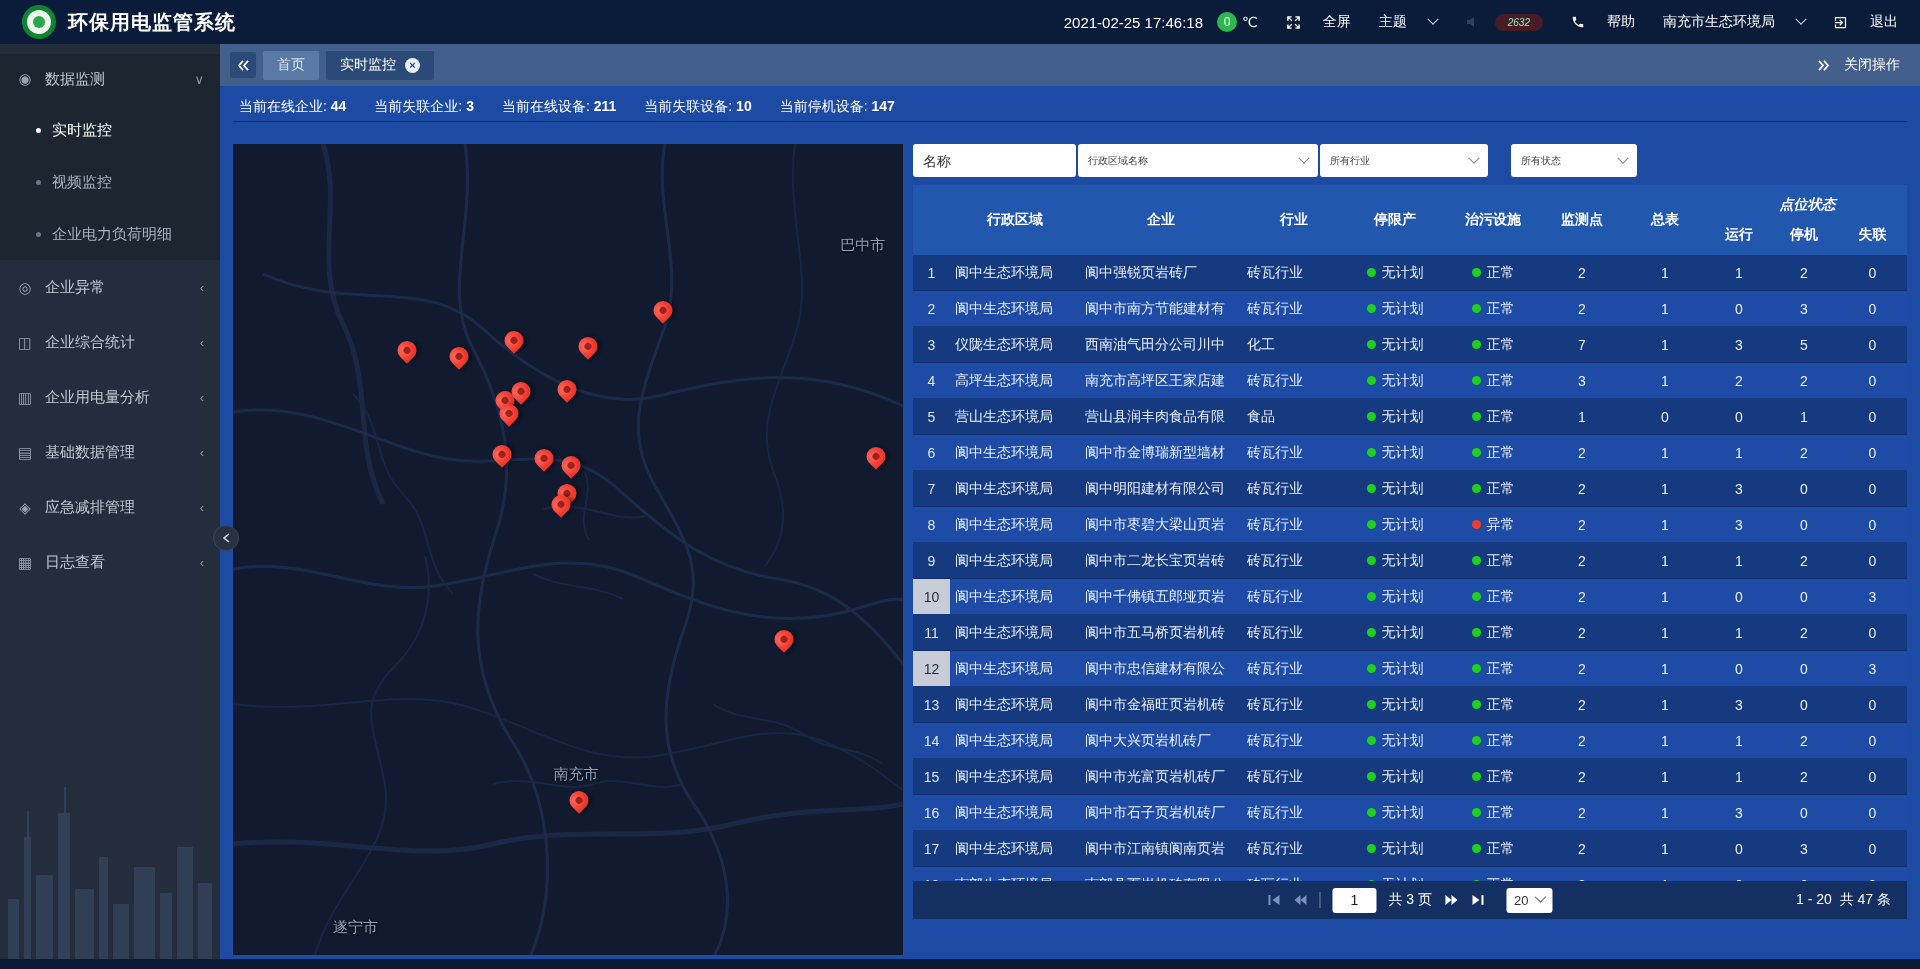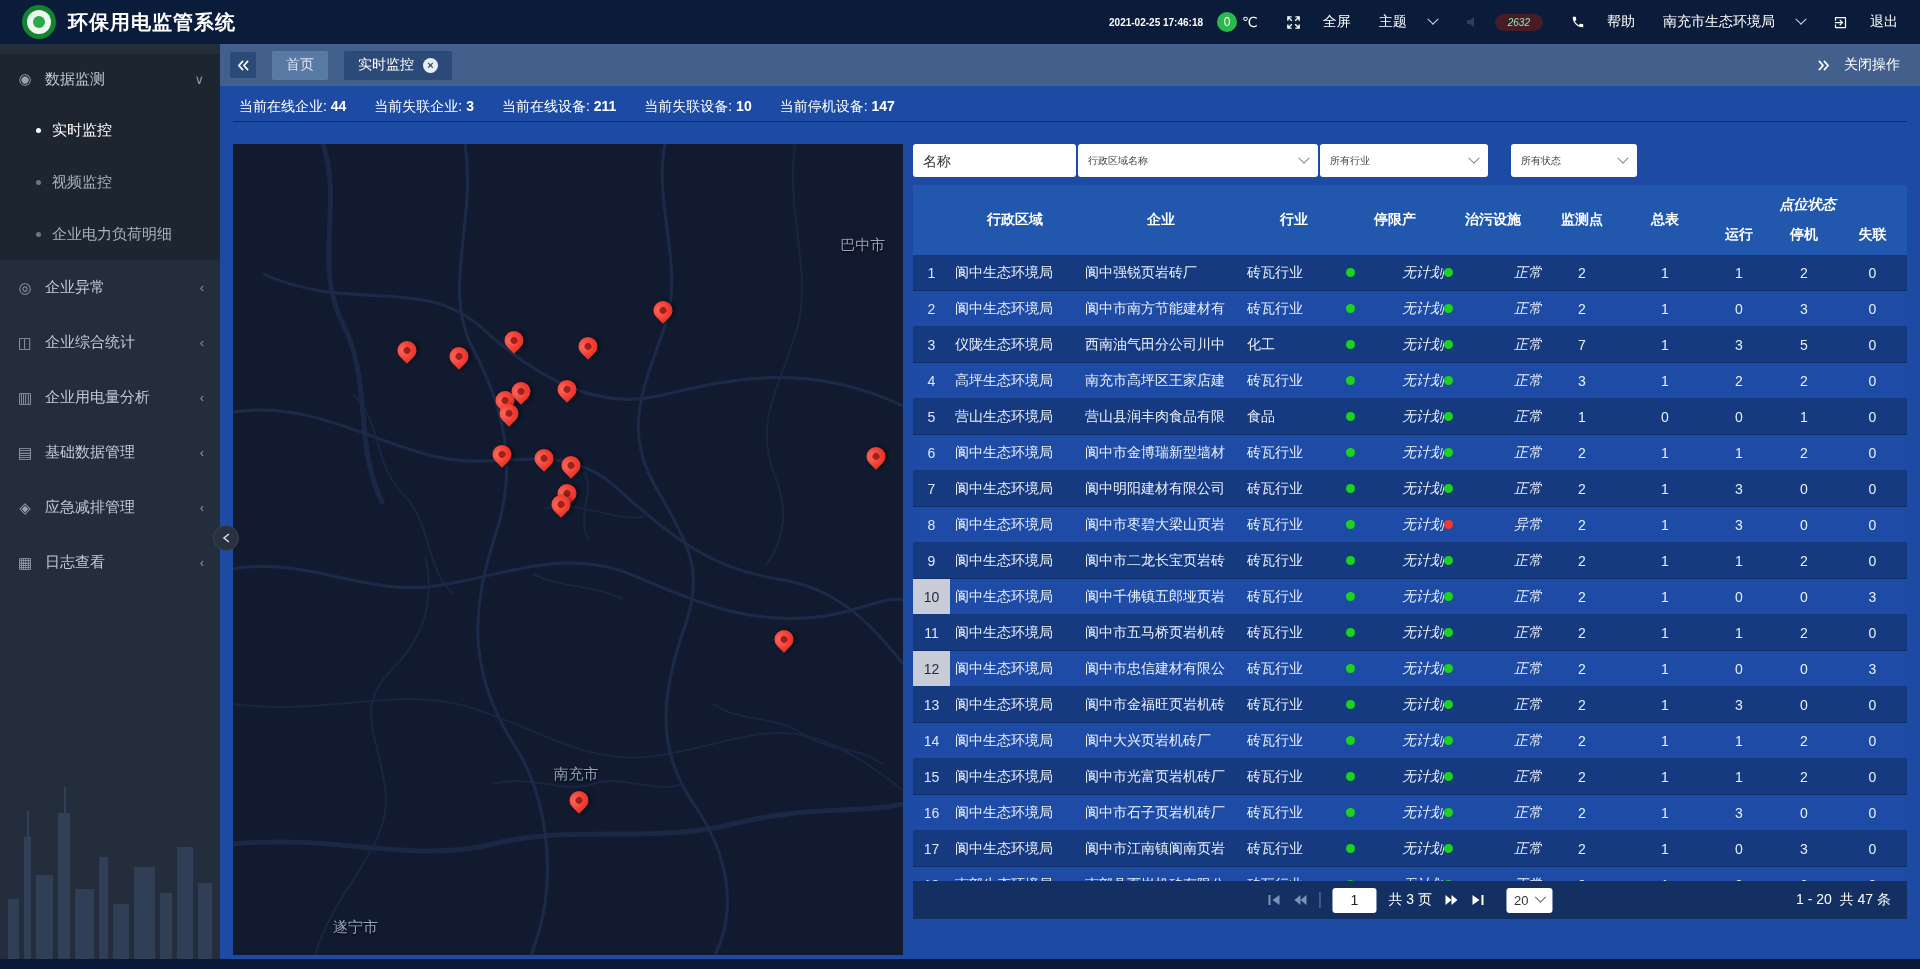--- a/index.html
+++ b/index.html
@@ -8,21 +8,21 @@
   .app{width:1920px;height:969px;display:flex;flex-direction:column;position:relative;}
 
   
   .topbar{height:44px;background:#0b1c3a;display:flex;align-items:center;padding:0 22px;flex:none;color:#fff;}
   .brand{display:flex;align-items:center;gap:12px;}
   .logo{width:34px;height:34px;border-radius:50%;background:#11842f;position:relative;flex:none;}
   .logo::before{content:"";position:absolute;inset:5px;border-radius:50%;background:#eef5ee;}
   .logo::after{content:"";position:absolute;inset:11px;border-radius:50%;background:#2aa84c;}
   .app-title{font-size:20px;font-weight:bold;letter-spacing:1px;}
   .top-right{margin-left:auto;display:flex;align-items:center;gap:28px;font-size:14px;}
-  .datetime{font-size:10px;font-weight:bold;}
+  .datetime{font-size:15px;}
   .temp-wrap{display:flex;align-items:center;gap:5px;margin-left:-14px;}
   .temp-badge{width:20px;height:20px;border-radius:50%;background:#2db84d;color:#fff;font-size:12px;display:flex;align-items:center;justify-content:center;}
   .top-item{display:flex;align-items:center;gap:22px;cursor:pointer;white-space:nowrap;}
   .caret{width:8px;height:8px;border-right:1.6px solid #cfd6e2;border-bottom:1.6px solid #cfd6e2;transform:rotate(45deg) translate(-2px,-2px);display:inline-block;}
   .caret.dark{border-color:#666;}
   .alarm-badge{background:#471c26;color:#86efac;border-radius:11px;padding:3px 13px;font-size:10px;margin-left:-14px;cursor:pointer;font-style:italic;}
 
   
   .body-row{flex:1;display:flex;min-height:0;}
   .sidebar{width:220px;flex:none;background:#242d3b;position:relative;overflow:hidden;padding-top:10px;}
@@ -38,21 +38,21 @@
   .skyline{position:absolute;left:0;right:0;bottom:0;height:210px;display:flex;align-items:flex-end;gap:5px;padding:0 8px;pointer-events:none;}
   .skyline div{background:#3c4f6e;opacity:.55;}
   .skyline .antenna{position:relative;}
   .skyline .antenna::after{content:"";position:absolute;left:50%;top:-26px;width:2px;height:26px;background:#3c4f6e;}
 
   .main{flex:1;display:flex;flex-direction:column;min-width:0;}
 
   
   .tabbar{height:42px;background:#43608c;display:flex;align-items:center;padding:0 10px;flex:none;color:#fff;}
   .tabbar-btn{width:26px;height:26px;background:#2c4a77;display:flex;align-items:center;justify-content:center;cursor:pointer;flex:none;border-radius:2px;}
-  .tab{height:29px;display:flex;align-items:center;padding:0 14px;margin-left:16px;font-size:14px;color:#dbe3ee;background:#587aa5;cursor:pointer;border-radius:2px;}
+  .tab{height:29px;display:flex;align-items:center;padding:0 14px;margin-left:7px;font-size:14px;color:#dbe3ee;background:#587aa5;cursor:pointer;border-radius:2px;}
   .tab.active{background:#2c4a77;color:#fff;}
   .tab-close{margin-left:9px;width:15px;height:15px;border-radius:50%;background:#e9eef5;color:#2c4a77;font-size:11px;line-height:15px;text-align:center;font-weight:bold;cursor:pointer;}
   .tab-right{margin-left:auto;display:flex;align-items:center;gap:14px;font-size:14px;padding-right:10px;}
 
   
   .content{flex:1;background:#1d4ba4;padding:6px 13px 4px;display:flex;flex-direction:column;min-height:0;}
   .stats-bar{height:30px;display:flex;align-items:center;gap:28px;color:#fff;font-size:14px;border-bottom:1px solid rgba(9,28,70,.55);flex:none;padding:0 6px;}
   .stat-item{white-space:nowrap;}
   .st-v{font-weight:bold;}
   .main-row{flex:1;display:flex;gap:10px;margin-top:22px;min-height:0;position:relative;}
@@ -85,21 +85,21 @@
   .sub{grid-row:2;display:flex;align-items:center;justify-content:center;}
   .s1{grid-column:9}.s2{grid-column:10}.s3{grid-column:11}
   .tbody{height:626px;overflow:hidden;}
   .tr{height:36px;align-items:center;color:#eaf0fa;font-size:14px;border-bottom:1px solid rgba(10,28,65,.35);cursor:pointer;}
   .tr:nth-child(odd){background:#153a80;}
   .tr:nth-child(even){background:#1d4ba5;}
   .td{display:flex;align-items:center;height:100%;overflow:hidden;white-space:nowrap;}
   .td-no{justify-content:center;color:#dfe7f5;}
   .td-no.hl{background:#c7ccd6;color:#1c2a45;}
   .td-left{justify-content:flex-start;padding-left:5px;}
-  .td-status{justify-content:space-between;gap:6px;font-style:italic;}
+  .td-status{justify-content:center;gap:6px;}
   .td-num{justify-content:center;}
   .dot{width:9px;height:9px;border-radius:50%;flex:none;display:inline-block;}
   .dot.green{background:#1fd11f;}
   .dot.red{background:#ef3b30;}
 
   
   .pagination{height:38px;background:#143063;position:relative;display:flex;align-items:center;justify-content:flex-end;flex:none;color:#fff;font-size:14px;}
   .pager-center{position:absolute;left:50%;transform:translateX(-50%);display:flex;align-items:center;gap:12px;}
   .pg-btn{display:flex;align-items:center;color:#fff;cursor:pointer;}
   .pg-btn.disabled{color:#7c92bb;cursor:default;}

